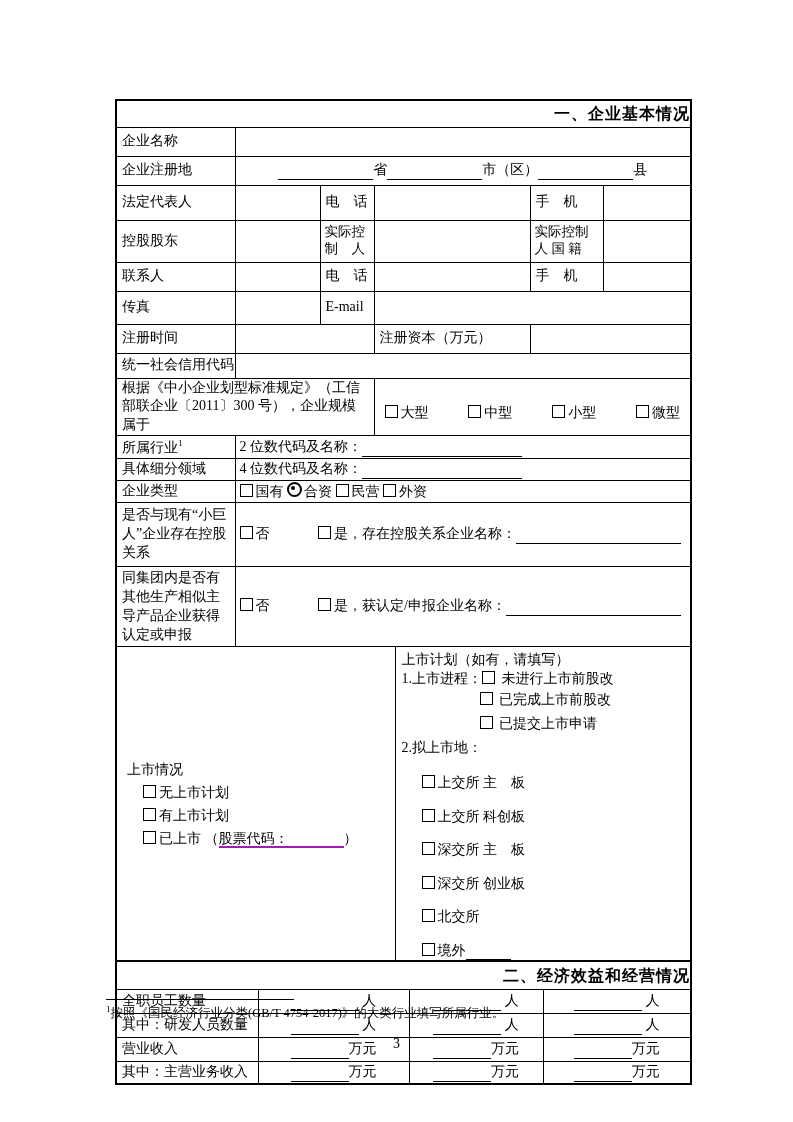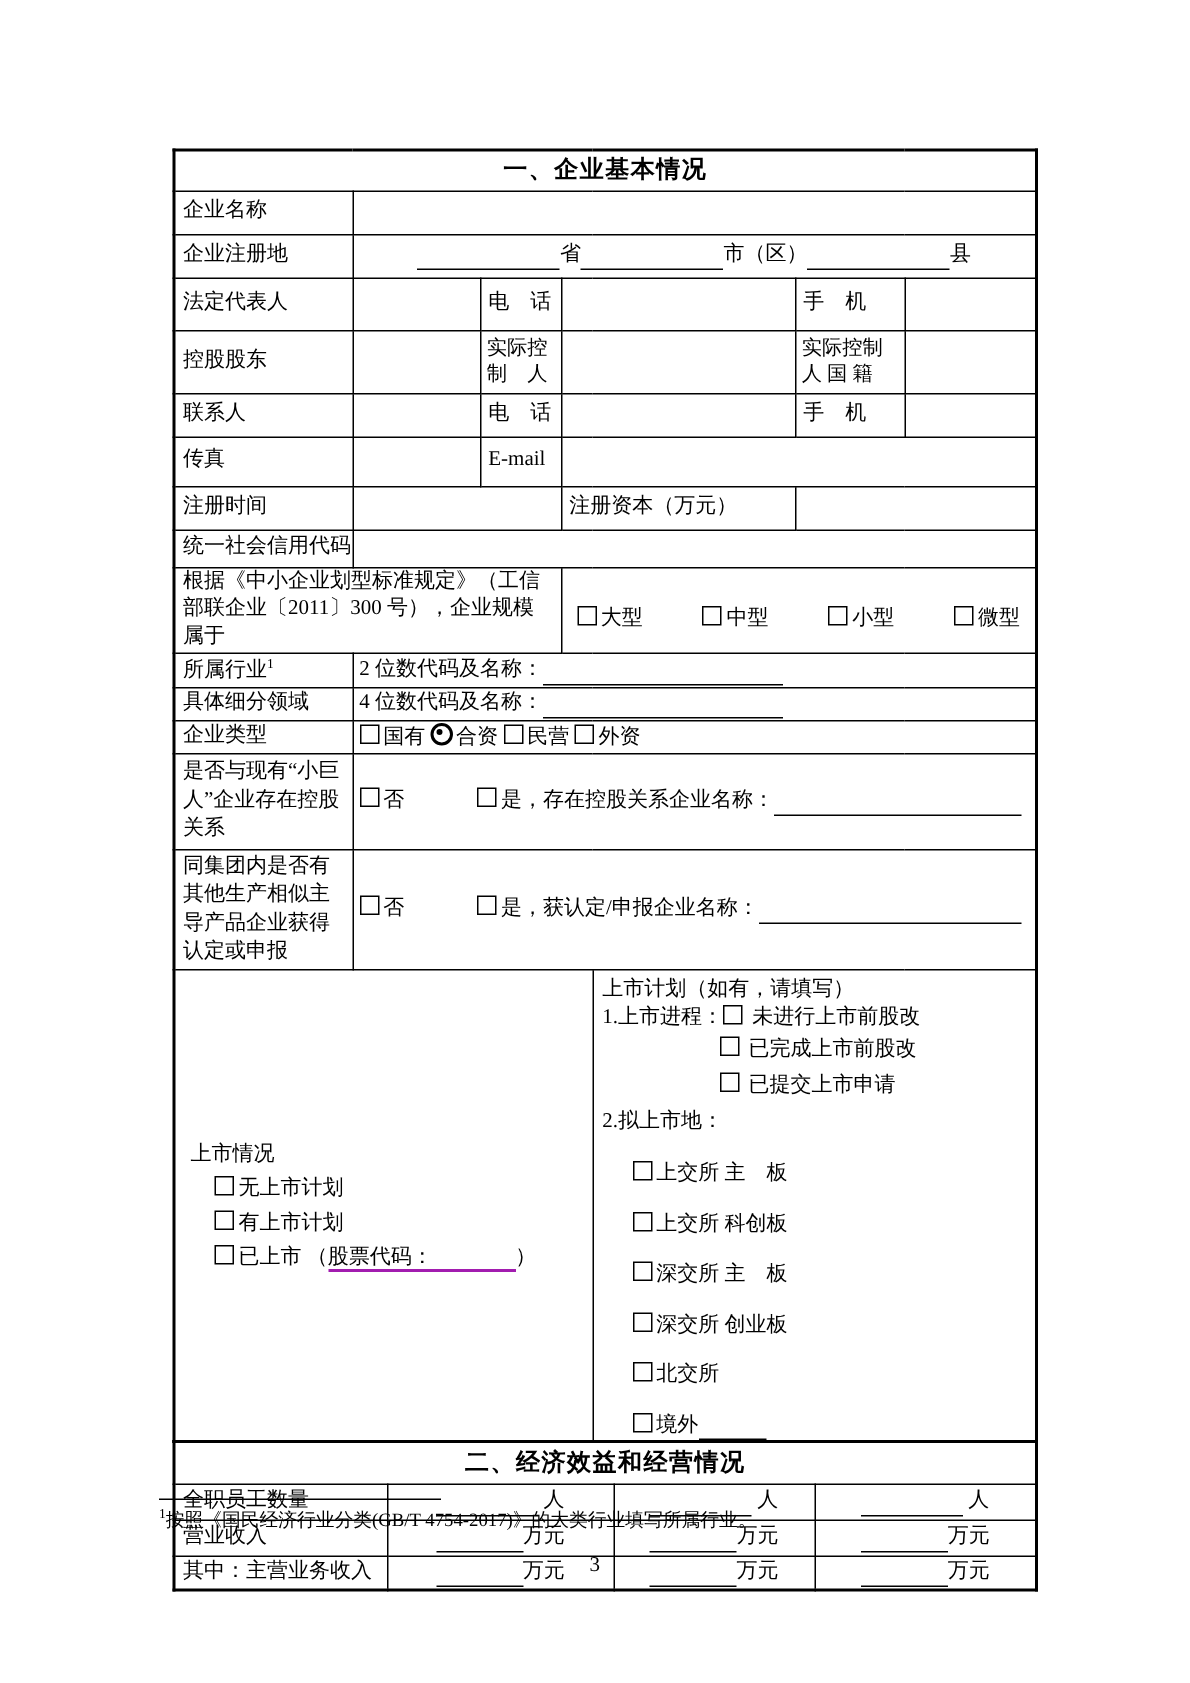--- a/index.html
+++ b/index.html
@@ -3,21 +3,21 @@
 <meta charset="utf-8">
 <style>
   html,body{margin:0;padding:0;background:#fff;}
   .page{position:relative;width:793px;height:1122px;background:#fff;
         font-family:"Liberation Serif","DejaVu Serif",serif;color:#000;overflow:hidden;}
   .form{position:absolute;left:115px;top:99px;width:575px;}
   table{border-collapse:collapse;table-layout:fixed;width:575px;}
   table.t1,table.t2{border:2px solid #000;}
   table.t2{margin-top:-2px;}
   td{border:1px solid #000;font-size:14px;padding:0 4px;vertical-align:middle;overflow:hidden;line-height:1.35;}
-  td.sec{font-size:16px;font-weight:bold;text-align:center;letter-spacing:1px;padding:2px 0;}
+  td.sec{font-size:16px;font-weight:bold;text-align:right;letter-spacing:1px;padding:2px 0;}
   td.lab{padding-left:5px;}
   td.ctr{text-align:center;}
   td.small2{font-size:13.5px;line-height:1.25;padding:2px 4px;}
   .blank{display:inline-block;border-bottom:1px solid #000;height:14px;vertical-align:bottom;}
   .w95{width:95px}.w160{width:160px}.w165{width:165px}.w175{width:175px}
   .w68{width:68px}.w58{width:58px}.w45{width:45px}
   .cb{display:inline-block;width:11px;height:11px;border:1px solid #000;margin-right:3px;vertical-align:-1px;flex:none;background:#fff;}
   .radio{display:inline-block;width:11px;height:11px;border:2px solid #000;border-radius:50%;margin-right:2px;vertical-align:-1.5px;position:relative;flex:none;}
   .radio::after{content:"";position:absolute;left:2px;top:2px;width:4px;height:4px;border-radius:50%;background:#000;}
   .optrow{display:flex;justify-content:space-between;padding:0 6px;align-items:center;}
@@ -214,20 +214,26 @@
           <tr style="height:28px">
         <td colspan="4" class="sec">二、经济效益和经营情况</td>
       </tr>
       <tr style="height:24px">
         <td class="lab">全职员工数量</td>
         <td class="ctr"><span class="blank w68"></span> <span>人</span></td>
         <td class="ctr"><span class="blank w68"></span> <span>人</span></td>
         <td class="ctr"><span class="blank w68"></span> <span>人</span></td>
       </tr>
       <tr style="height:24px">
+        <td class="lab">其中：研发人员数量</td>
+        <td class="ctr"><span class="blank w68"></span> <span>人</span></td>
+        <td class="ctr"><span class="blank w68"></span> <span>人</span></td>
+        <td class="ctr"><span class="blank w68"></span> <span>人</span></td>
+      </tr>
+      <tr style="height:24px">
         <td class="lab">营业收入</td>
         <td class="ctr"><span class="blank w58"></span><span>万元</span></td>
         <td class="ctr"><span class="blank w58"></span><span>万元</span></td>
         <td class="ctr"><span class="blank w58"></span><span>万元</span></td>
       </tr>
       <tr style="height:23px">
         <td class="lab">其中：主营业务收入</td>
         <td class="ctr"><span class="blank w58"></span><span>万元</span></td>
         <td class="ctr"><span class="blank w58"></span><span>万元</span></td>
         <td class="ctr"><span class="blank w58"></span><span>万元</span></td>

